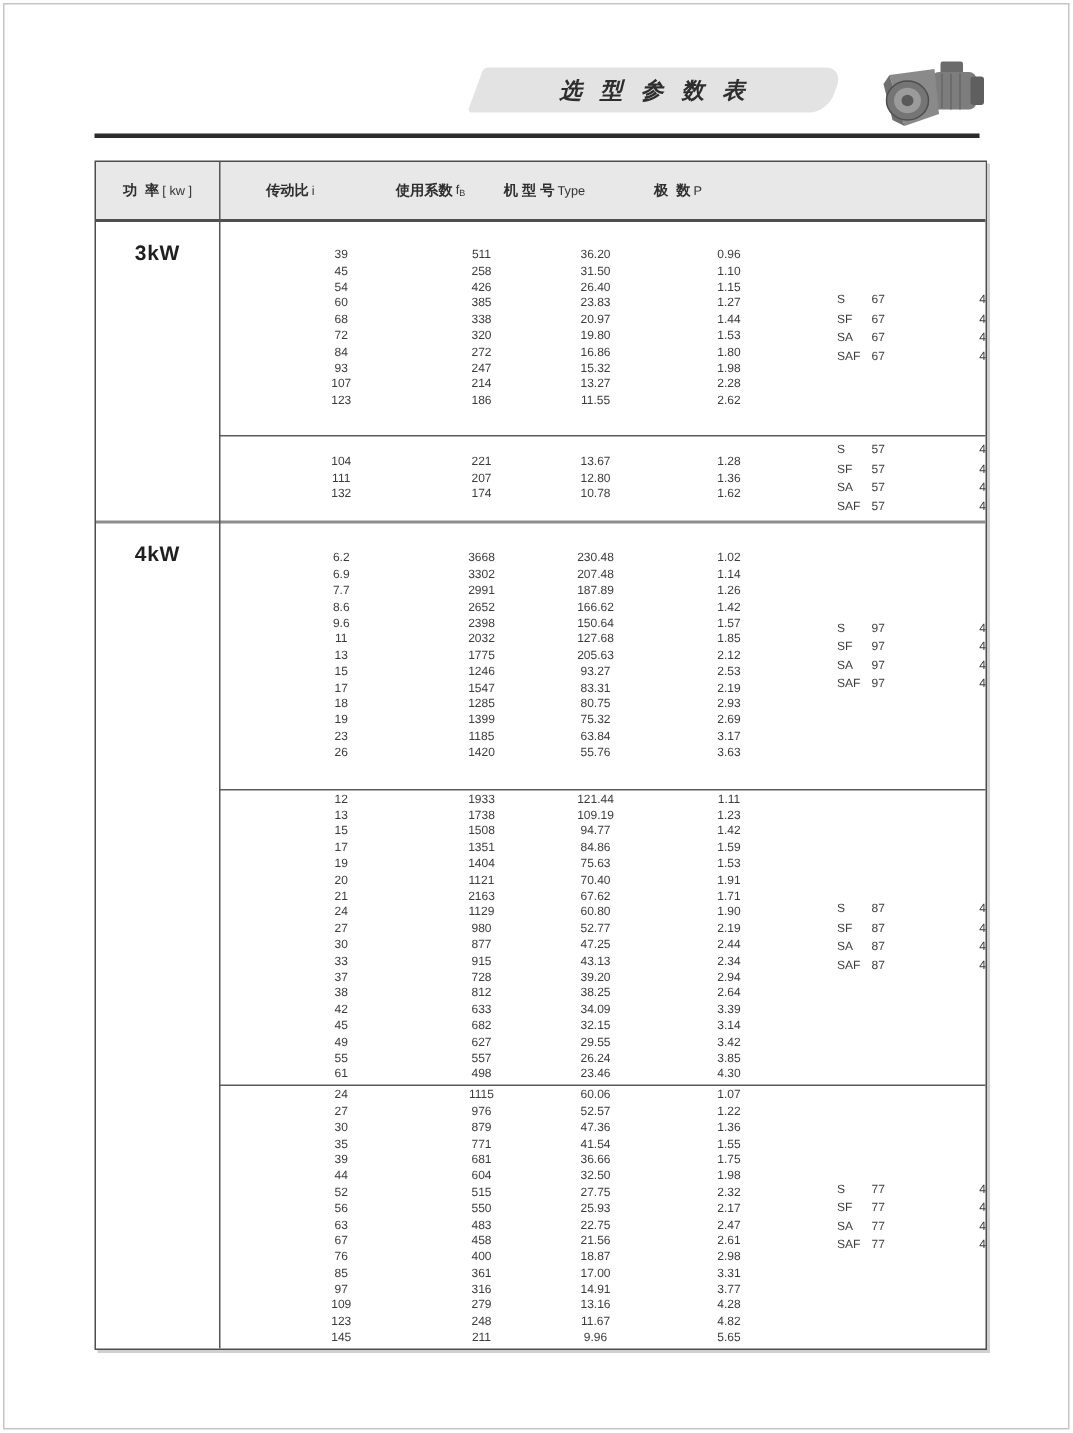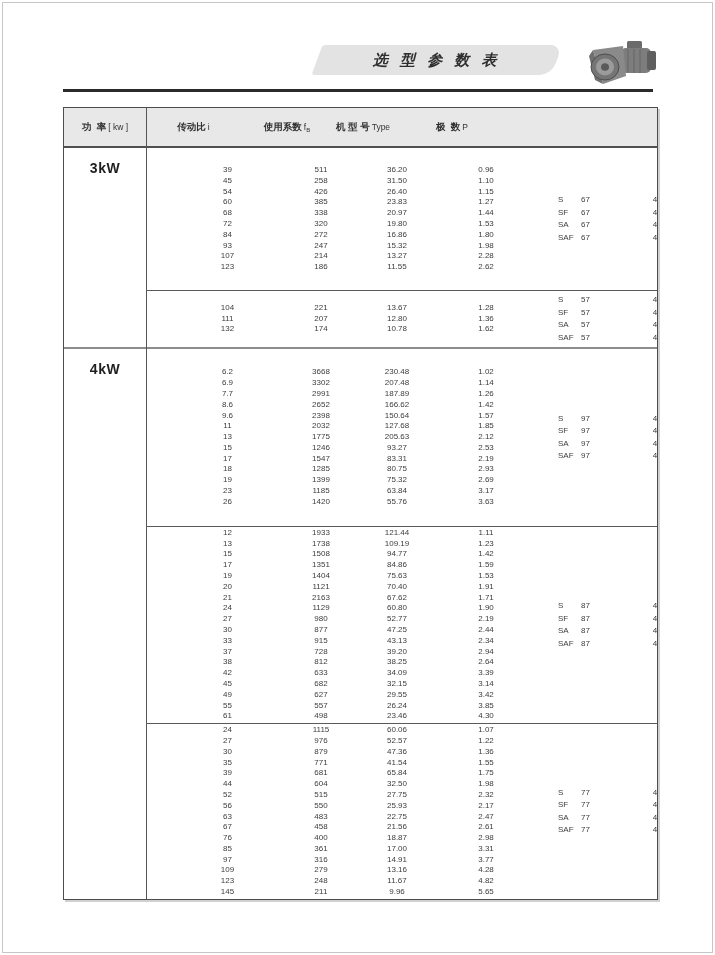--- a/index.html
+++ b/index.html
@@ -401,21 +401,21 @@
               <div class="dcell">30</div>
               <div class="dcell">879</div>
               <div class="dcell">47.36</div>
               <div class="dcell">1.36</div>
               <div class="dcell">35</div>
               <div class="dcell">771</div>
               <div class="dcell">41.54</div>
               <div class="dcell">1.55</div>
               <div class="dcell">39</div>
               <div class="dcell">681</div>
-              <div class="dcell">65.84</div>
+              <div class="dcell">36.66</div>
               <div class="dcell">1.75</div>
               <div class="dcell">44</div>
               <div class="dcell">604</div>
               <div class="dcell">32.50</div>
               <div class="dcell">1.98</div>
               <div class="dcell">52</div>
               <div class="dcell">515</div>
               <div class="dcell">27.75</div>
               <div class="dcell">2.32</div>
               <div class="dcell">56</div>

